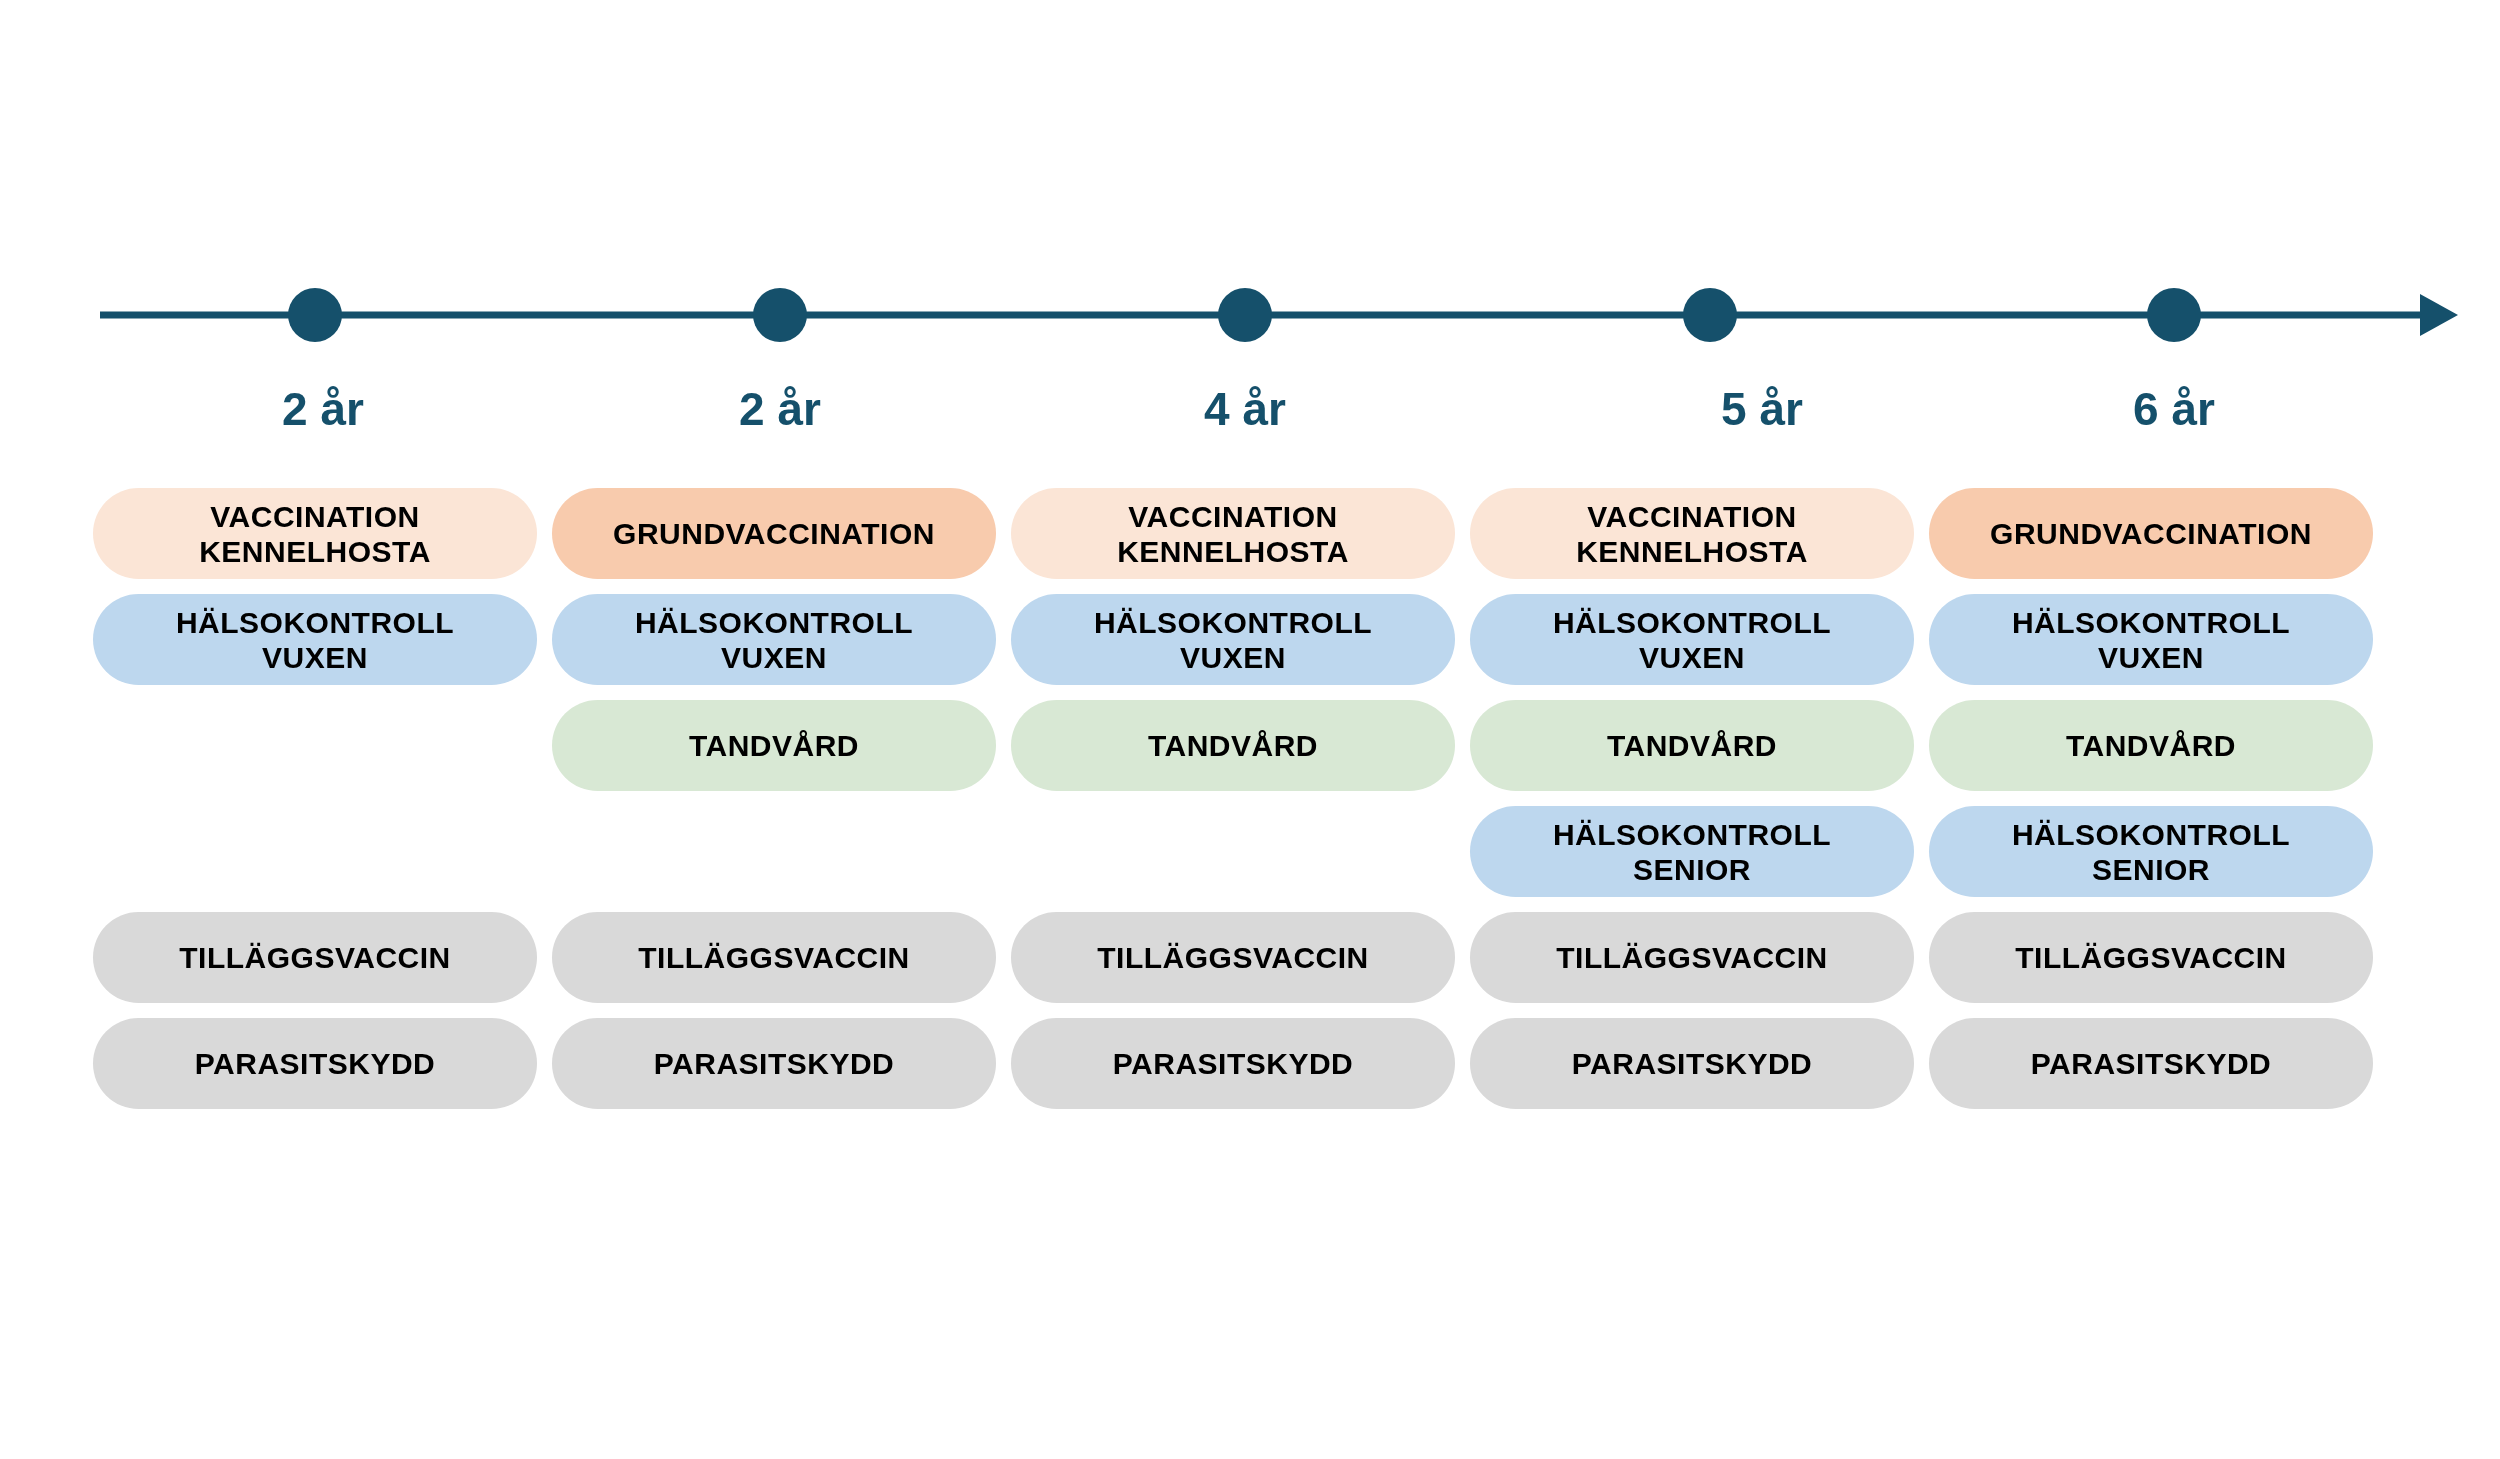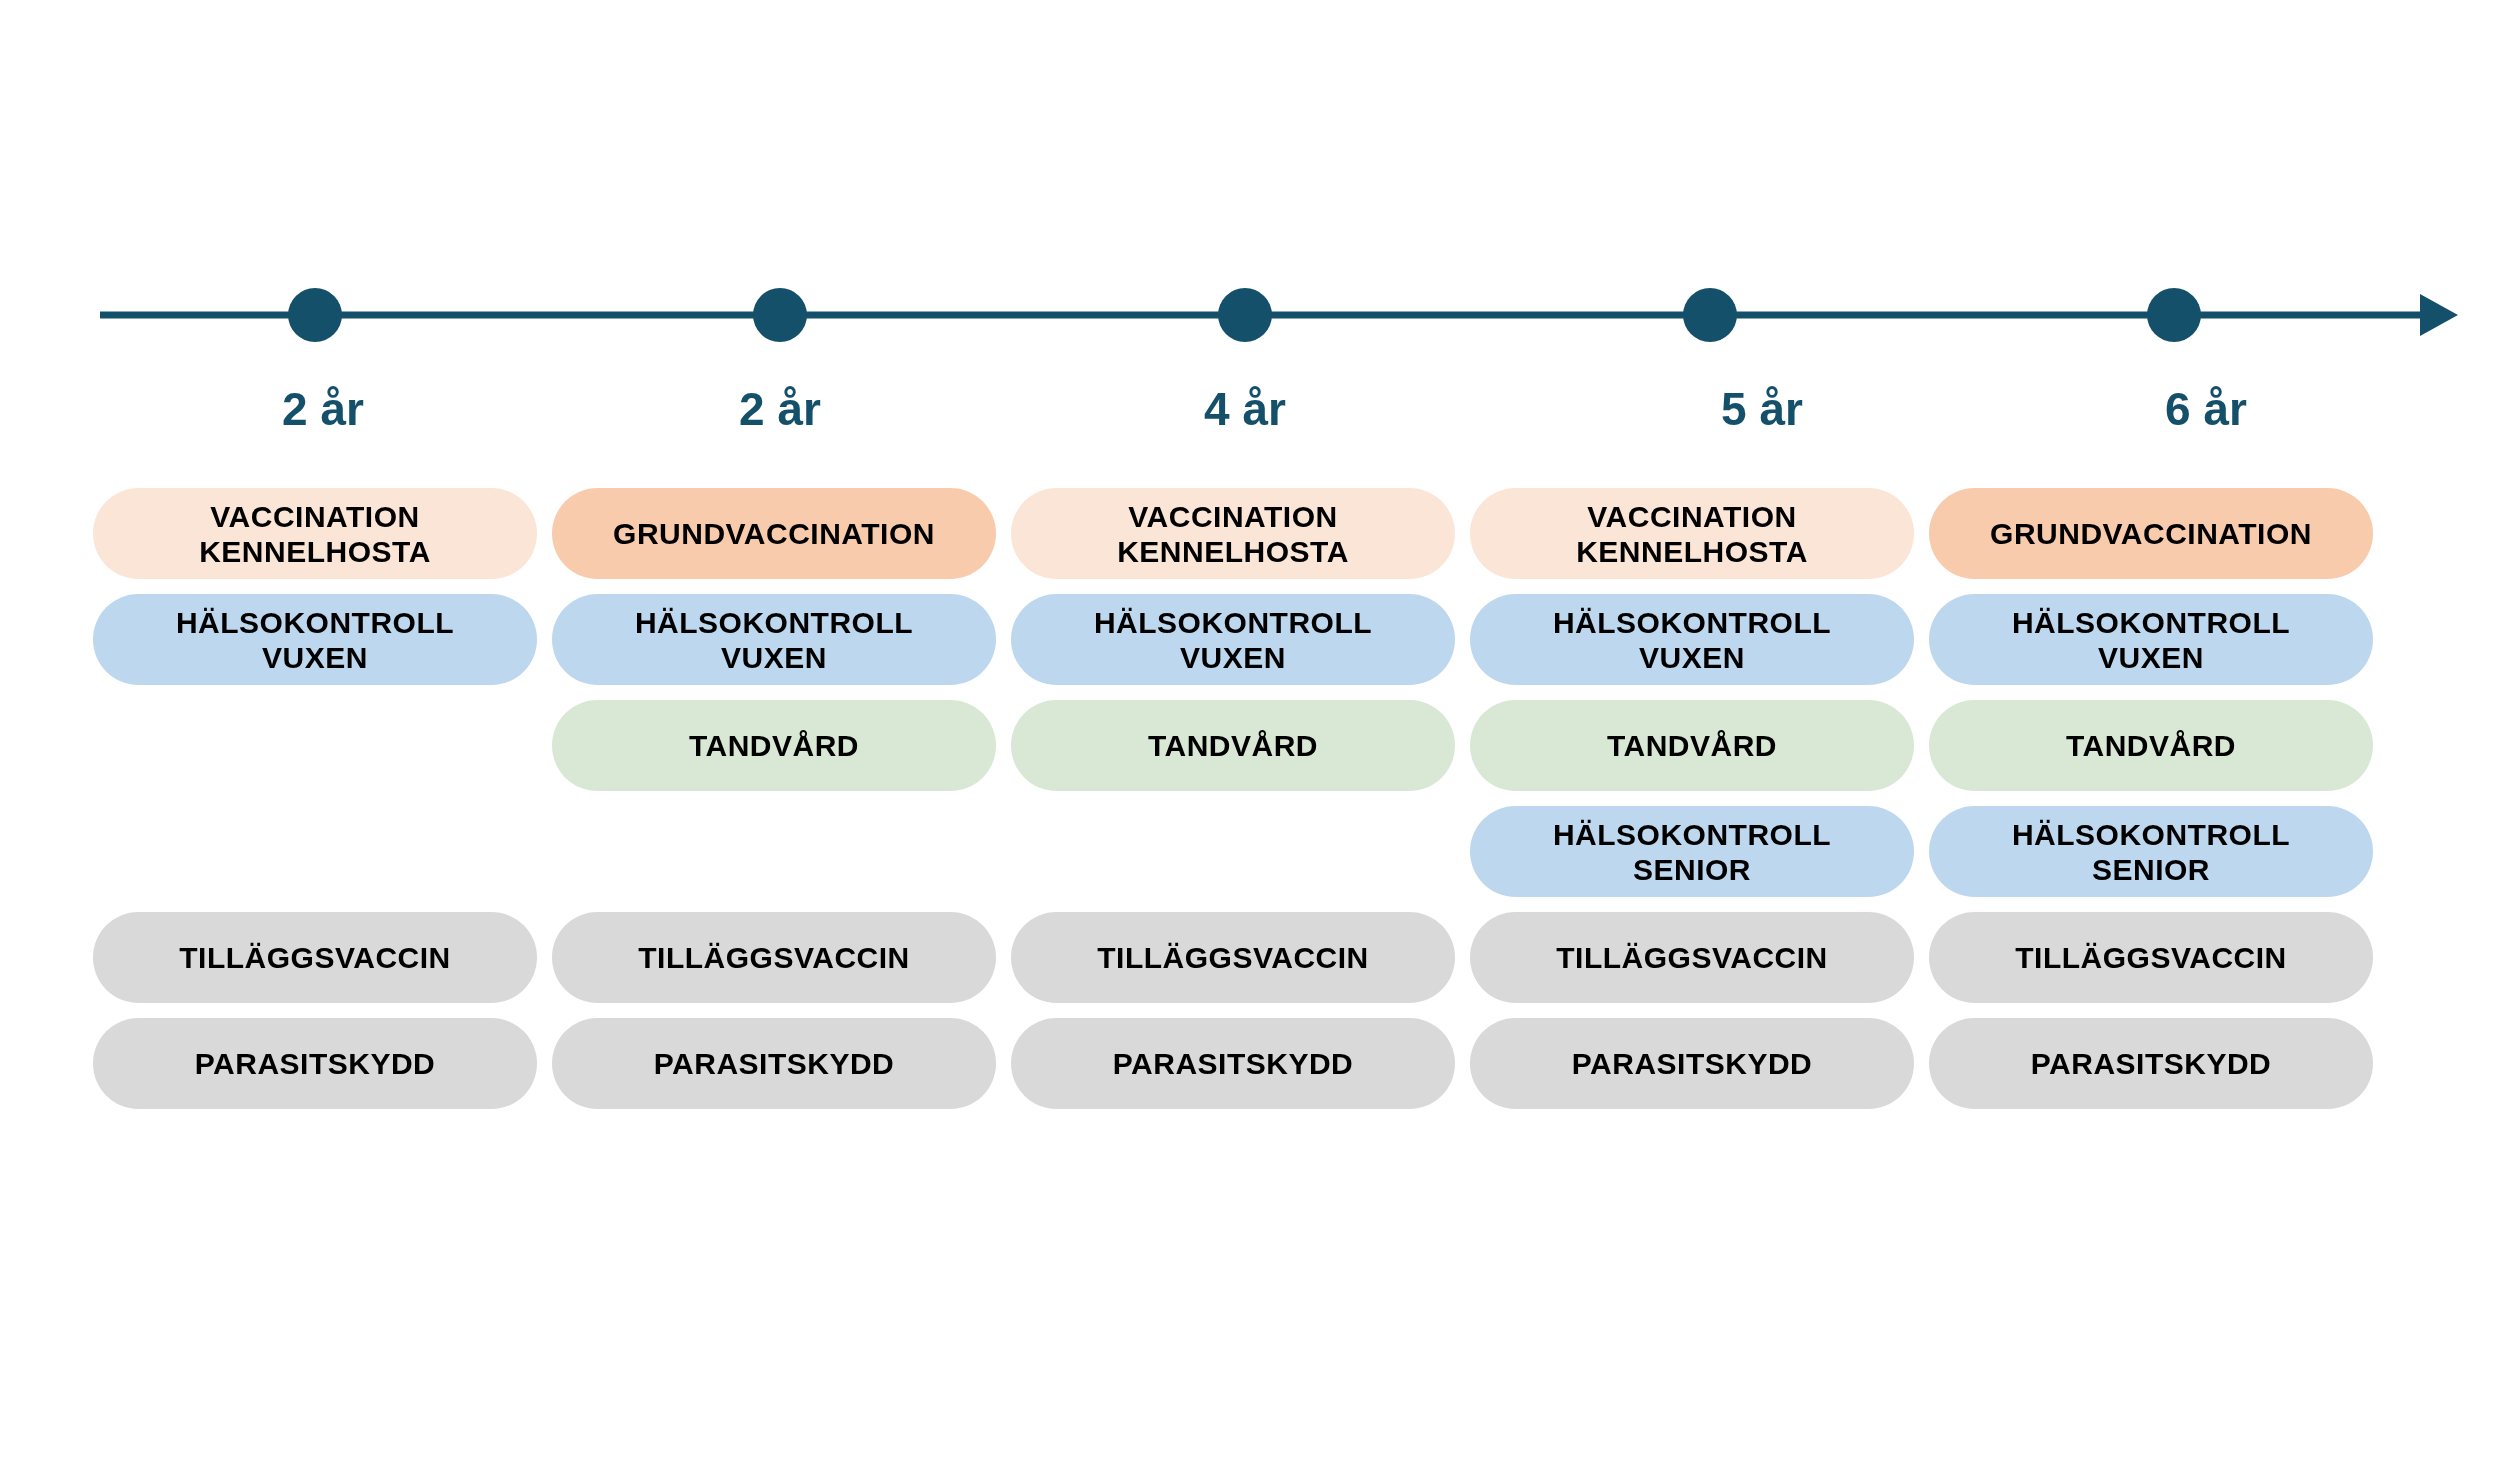--- a/index.html
+++ b/index.html
@@ -24,21 +24,21 @@
     font-size: 46px;
     font-weight: bold;
     color: #15506B;
     line-height: 52px;
     white-space: nowrap;
   }
   .age-label.c1 { left: 323px; }
   .age-label.c2 { left: 780px; }
   .age-label.c3 { left: 1245px; }
   .age-label.c4 { left: 1762px; }
-  .age-label.c5 { left: 2174px; margin-left: 32px; }
+  .age-label.c5 { left: 2174px; }
   .pill-grid {
     position: absolute;
     left: 93px;
     top: 488px;
     display: grid;
     grid-template-columns: repeat(5, 444px);
     column-gap: 20.75px;
     grid-template-rows: repeat(6, 91px);
     row-gap: 27.5px;
     gap: 15px;

